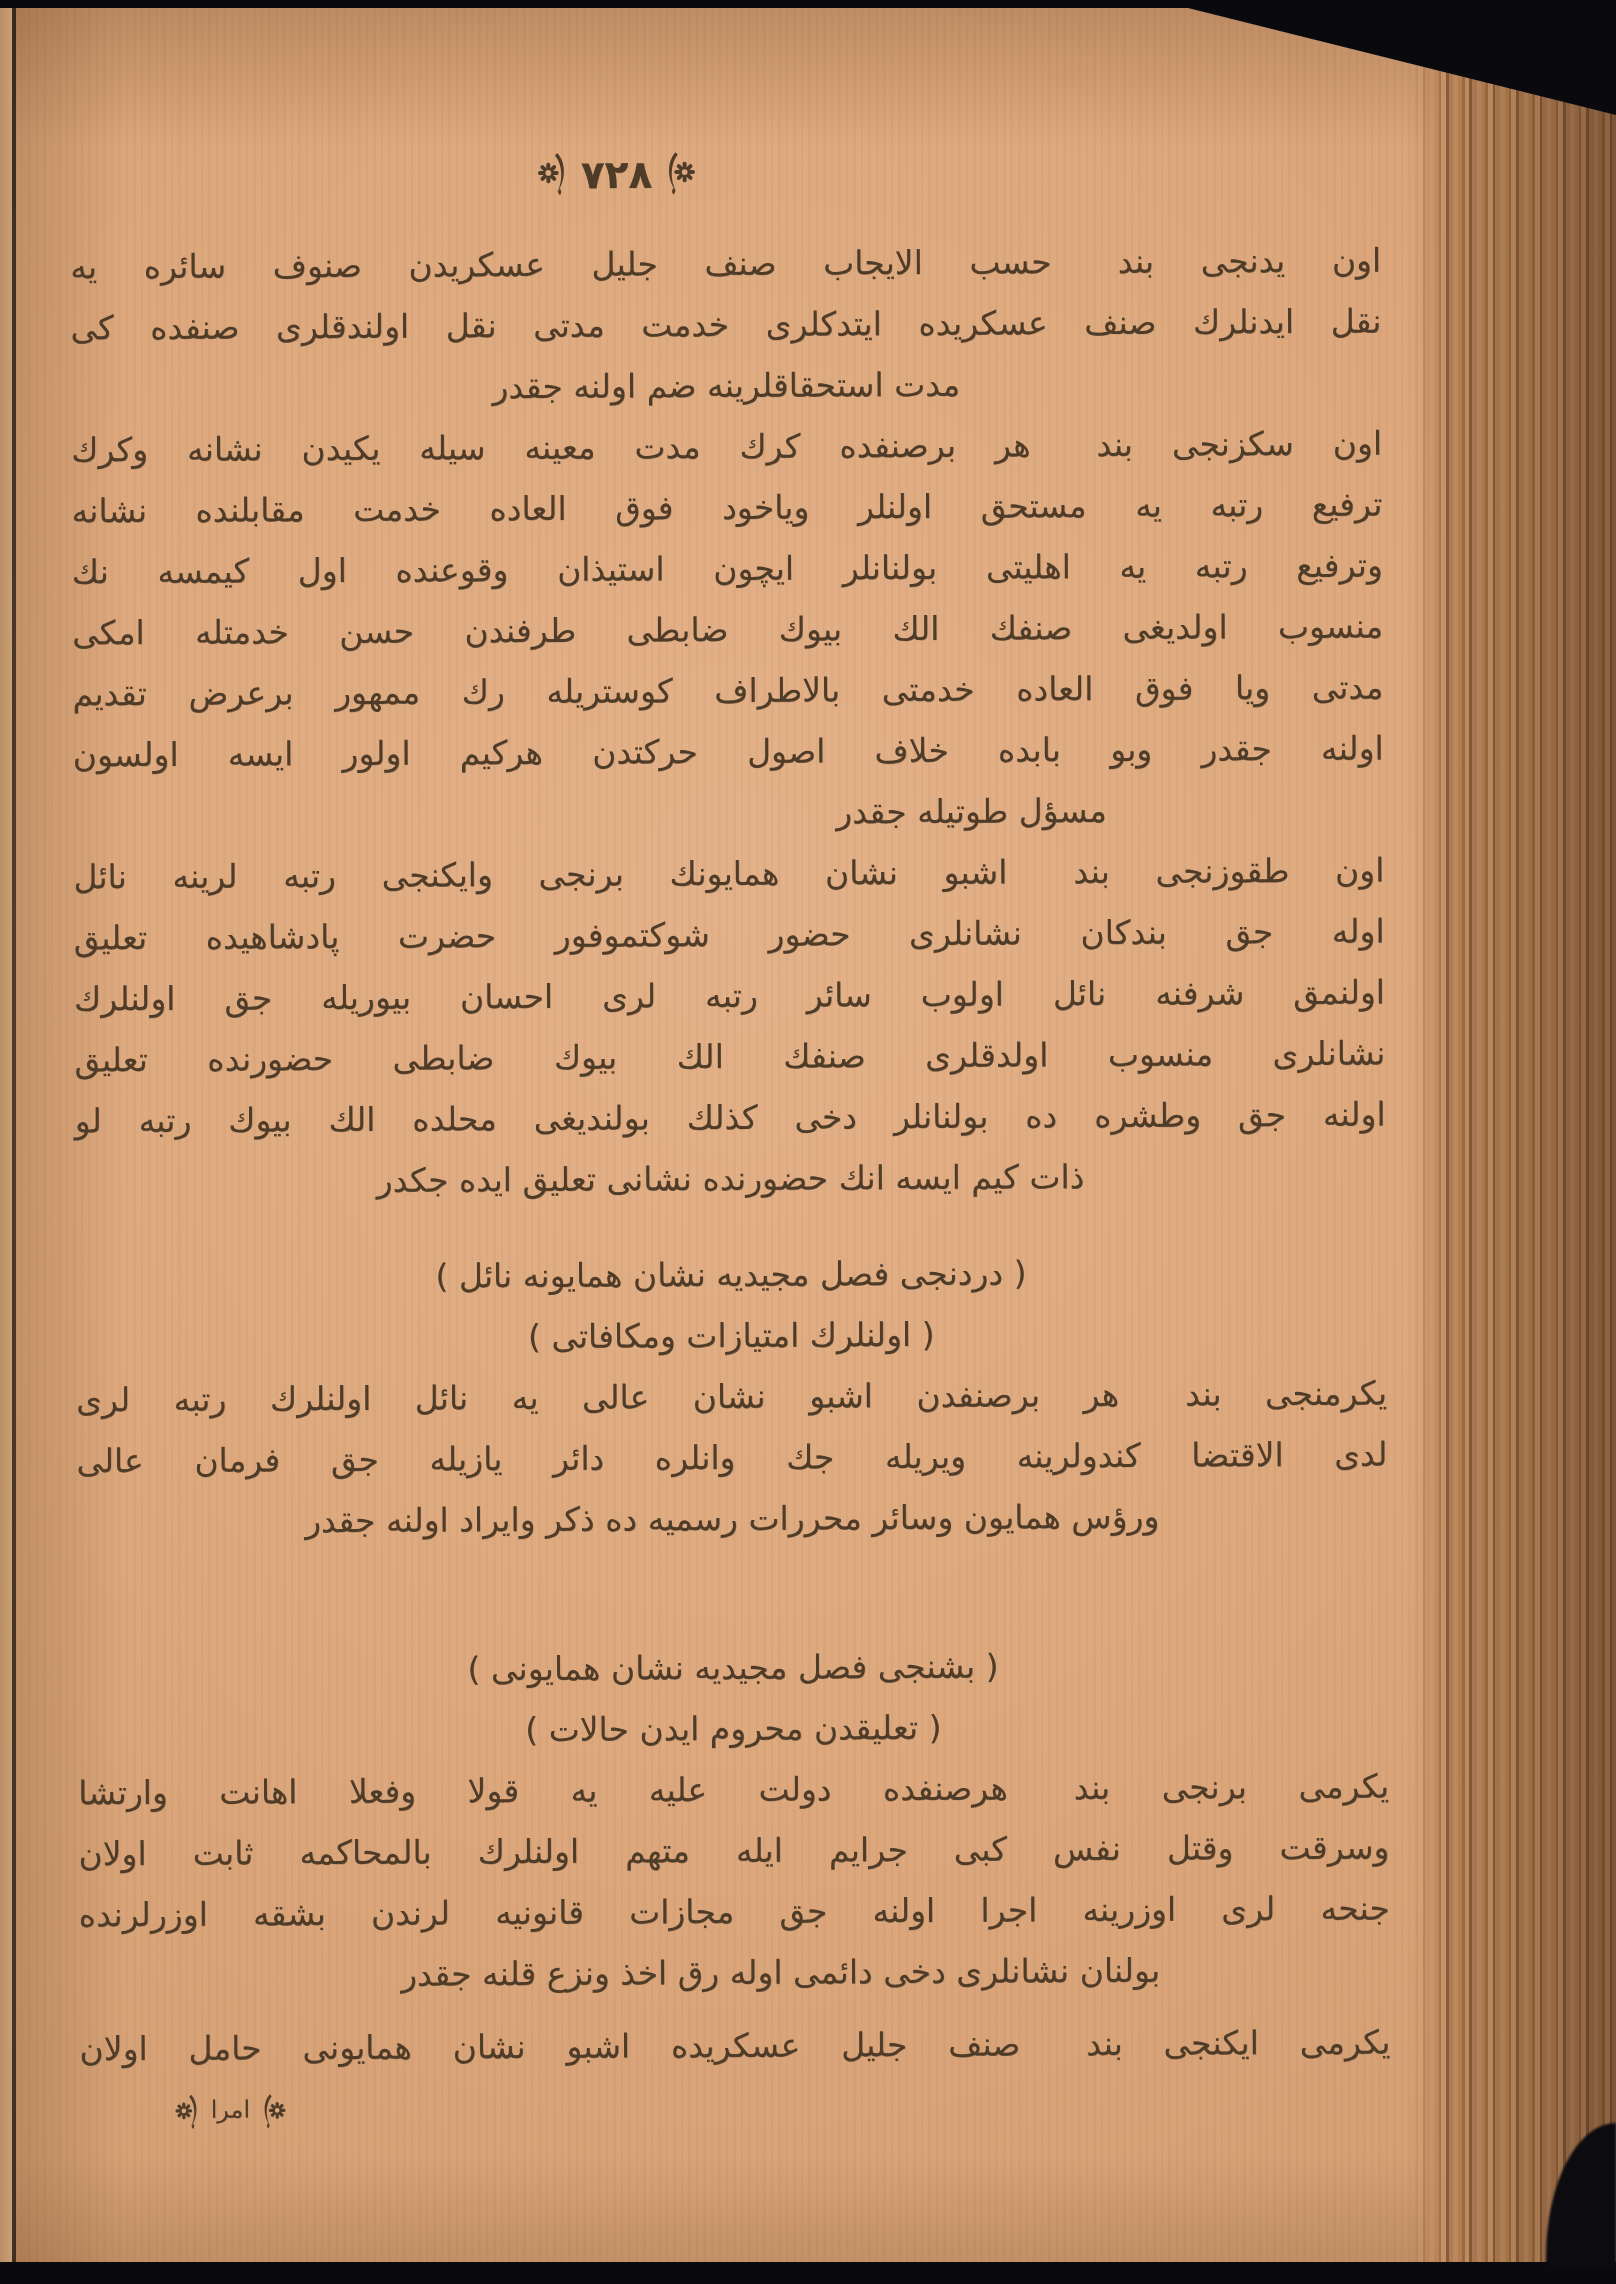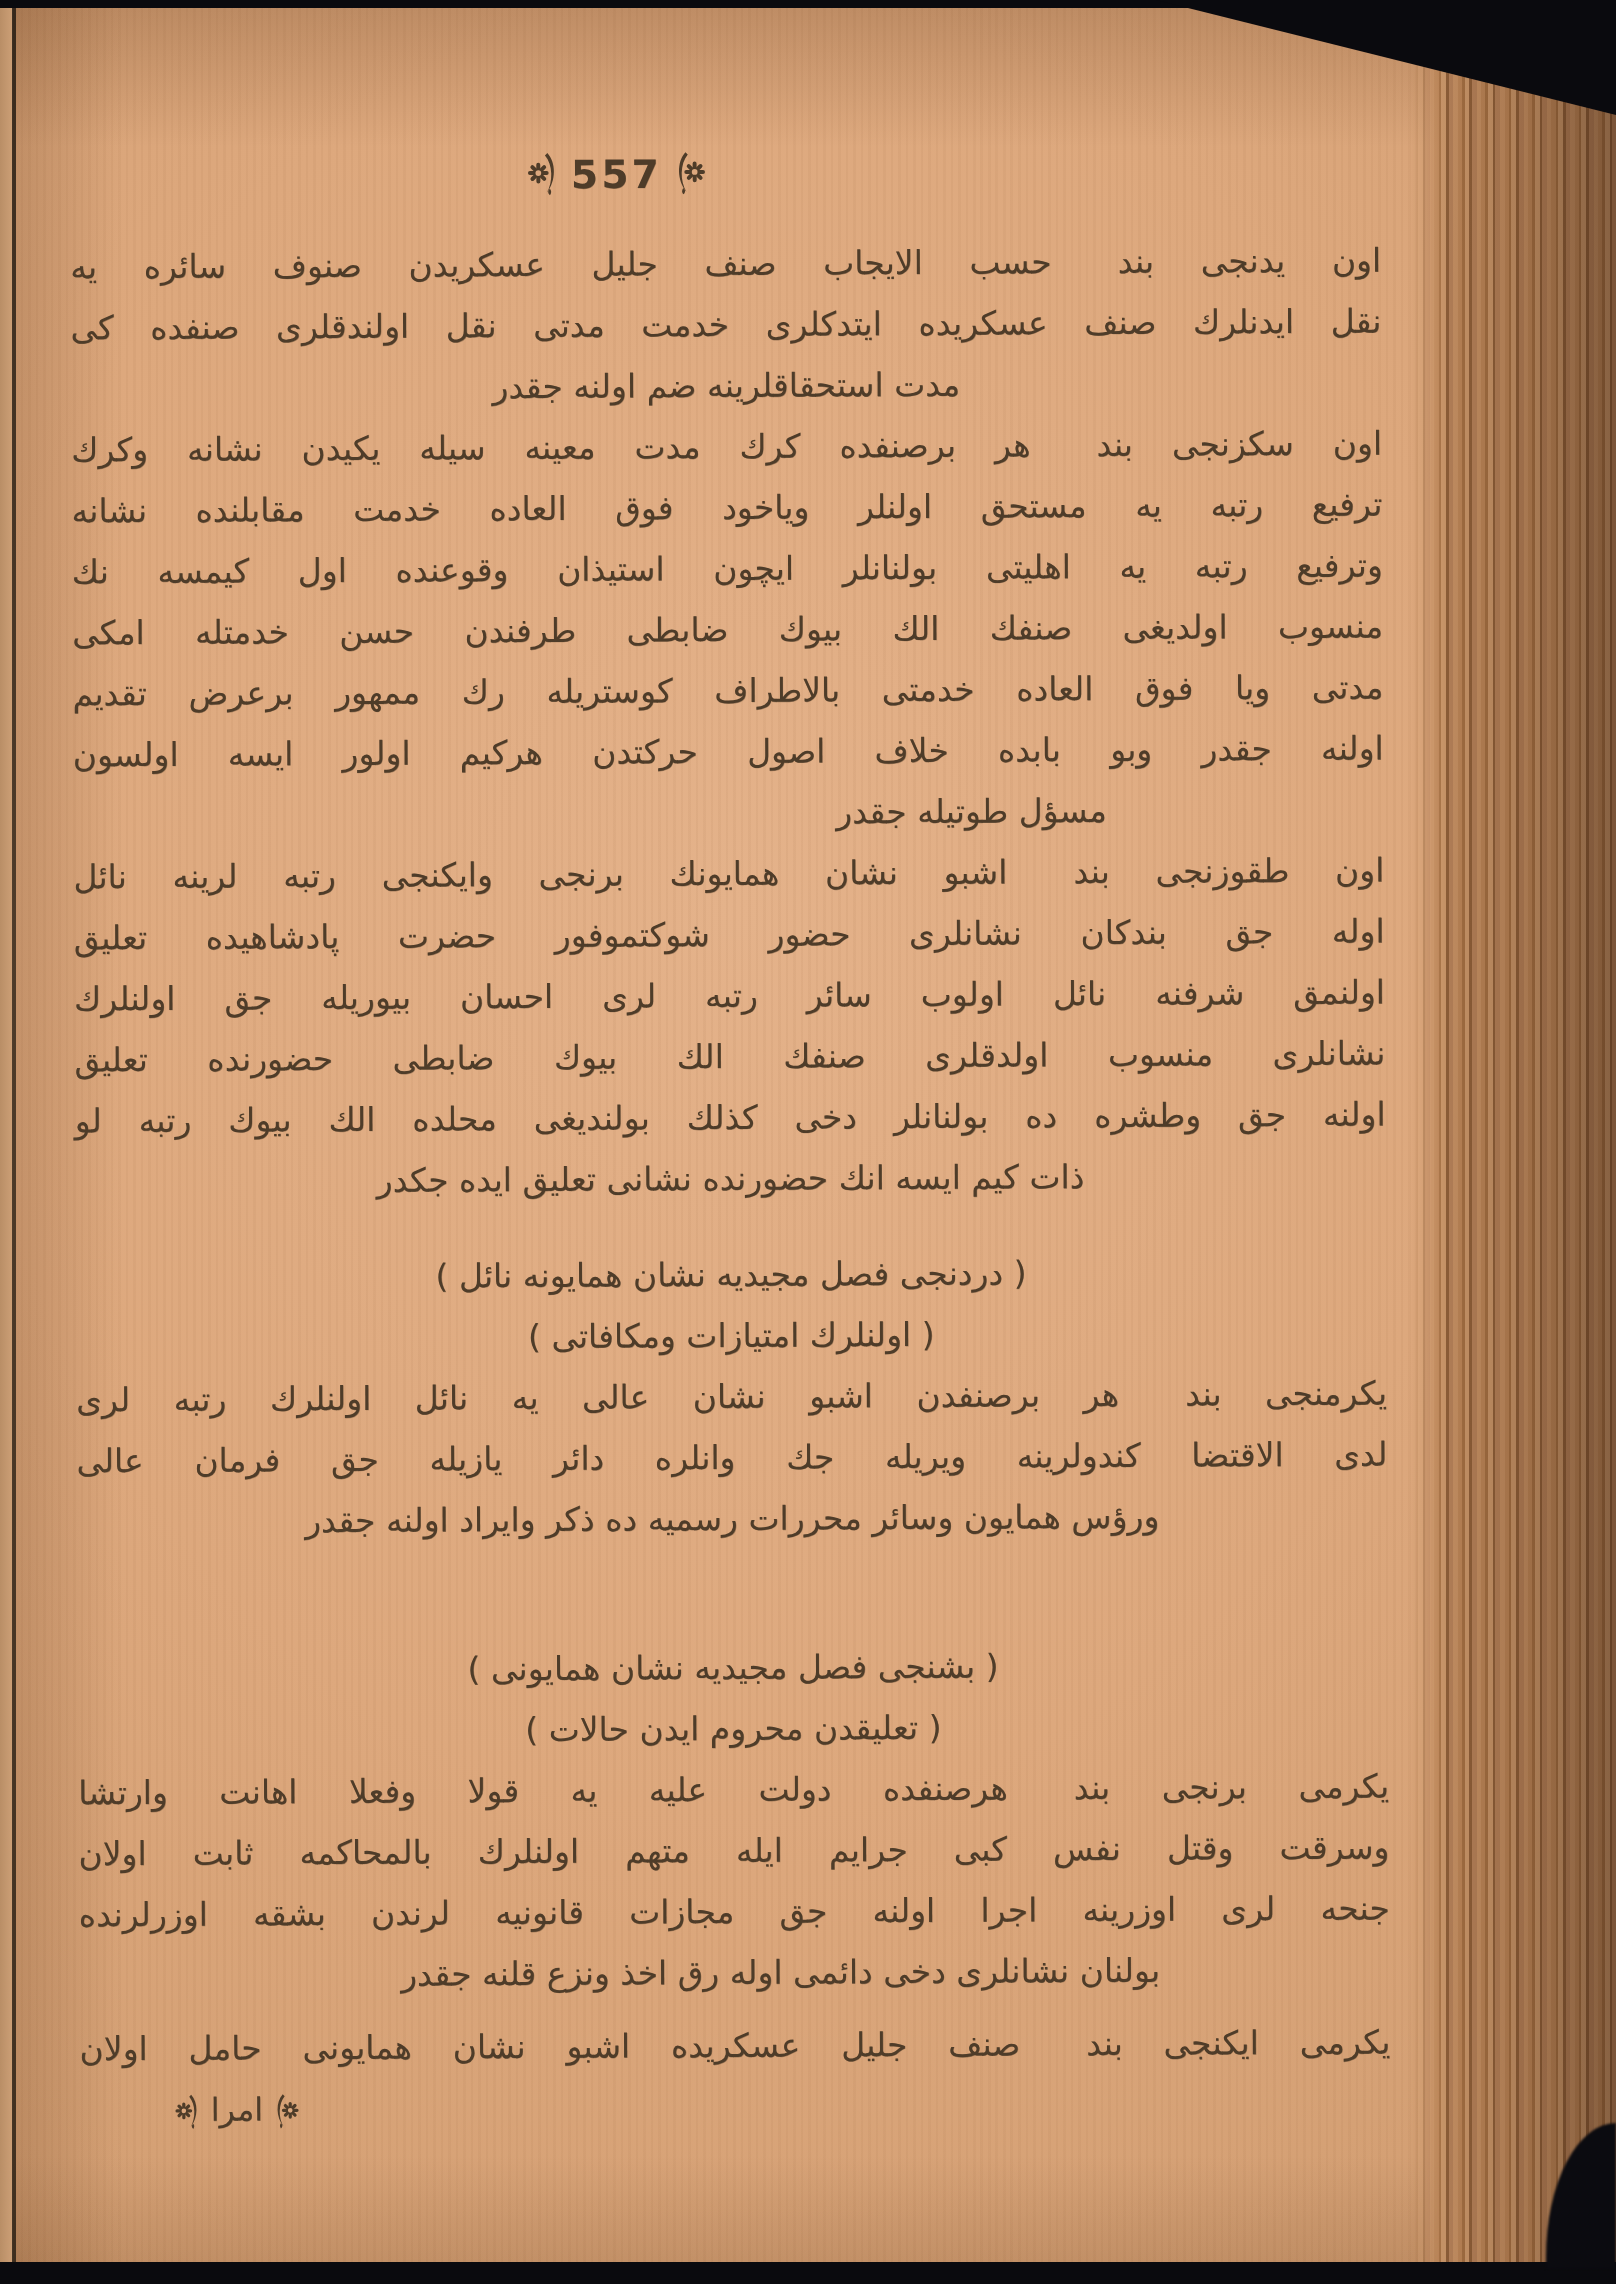--- a/index.html
+++ b/index.html
@@ -78,21 +78,21 @@
   .block.chapter-heading{margin-top:35px;}
   .block.section-heading{margin-top:88px;}
   .block.chapter-heading .line,.block.section-heading .line{text-align:center;}
   .block.para-end{margin-top:11.7px;}
   .block.catchword{margin-top:1.7px;}
   .block.catchword .line{
     display:flex;align-items:center;gap:8.4px;justify-content:flex-start;
     padding-left:94px;direction:ltr;
   }
   .block.catchword .fleuron{width:28.4px;height:38px;}
-  .cw-text{direction:rtl;font-size:32px;}
+  .cw-text{direction:rtl;font-size:24px;}
 </style>
 </head>
 <body>
 
 <div class="scene">
   <div class="paper"></div>
   <div class="left-strip"></div>
   <div class="left-line"></div>
   <div class="fore-edge"></div>
   <div class="band-top"></div>
@@ -103,21 +103,21 @@
   <div class="page-number-row">
     <span class="orn-slot left"><svg class="fleuron" viewBox="0 0 44 56" aria-hidden="true">
     <path d="M27,3 C38,15 38,38 26,53 C34,39 34,18 24,6 Z"></path>
     <rect x="13" y="15" width="5" height="26" rx="2.5"></rect>
     <rect x="13" y="15" width="5" height="26" rx="2.5" transform="rotate(90 15.5 28)"></rect>
     <rect x="13" y="15" width="5" height="26" rx="2.5" transform="rotate(45 15.5 28)"></rect>
     <rect x="13" y="15" width="5" height="26" rx="2.5" transform="rotate(135 15.5 28)"></rect>
     <circle class="hole" cx="15.5" cy="28" r="3.6"></circle>
     <path d="M30,48 C32,51 32,53 30,56 C27,54 27,50 30,48 Z"></path>
   </svg></span>
-    <span class="num">557</span>
+    <span class="num">٧٢٨</span>
     <span class="orn-slot right"><svg class="fleuron flip" viewBox="0 0 44 56" aria-hidden="true">
     <path d="M27,3 C38,15 38,38 26,53 C34,39 34,18 24,6 Z"></path>
     <rect x="13" y="15" width="5" height="26" rx="2.5"></rect>
     <rect x="13" y="15" width="5" height="26" rx="2.5" transform="rotate(90 15.5 28)"></rect>
     <rect x="13" y="15" width="5" height="26" rx="2.5" transform="rotate(45 15.5 28)"></rect>
     <rect x="13" y="15" width="5" height="26" rx="2.5" transform="rotate(135 15.5 28)"></rect>
     <circle class="hole" cx="15.5" cy="28" r="3.6"></circle>
     <path d="M30,48 C32,51 32,53 30,56 C27,54 27,50 30,48 Z"></path>
   </svg></span>
   </div>

